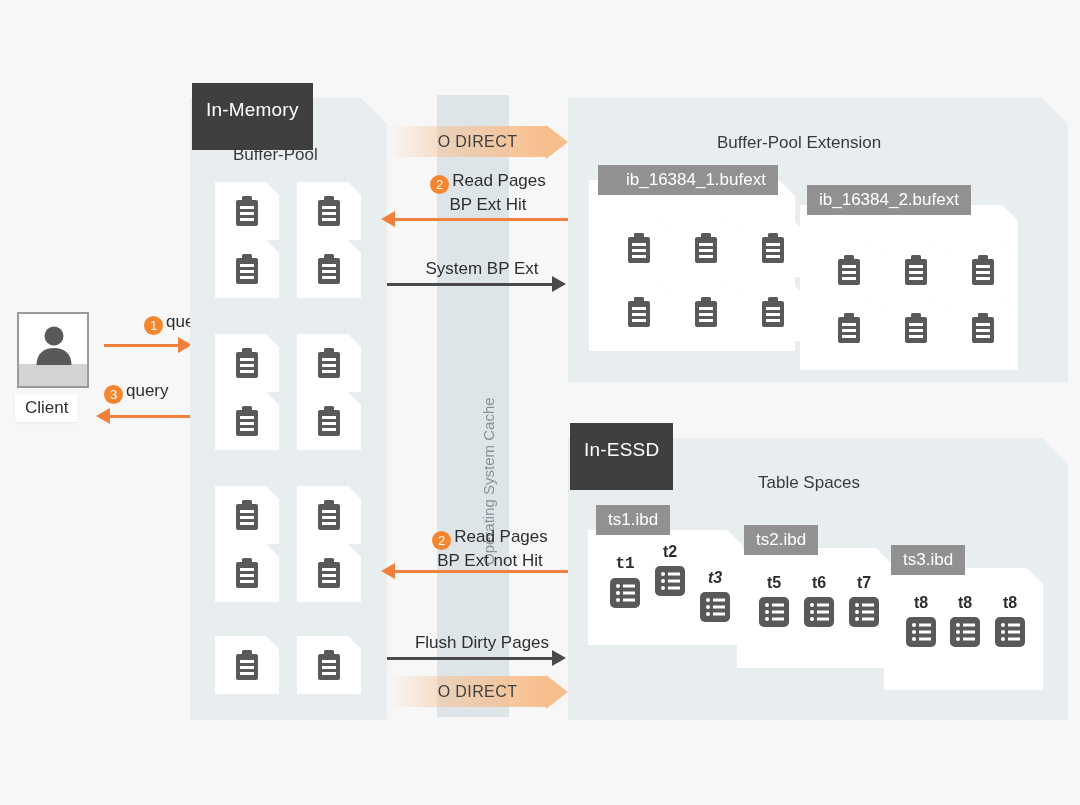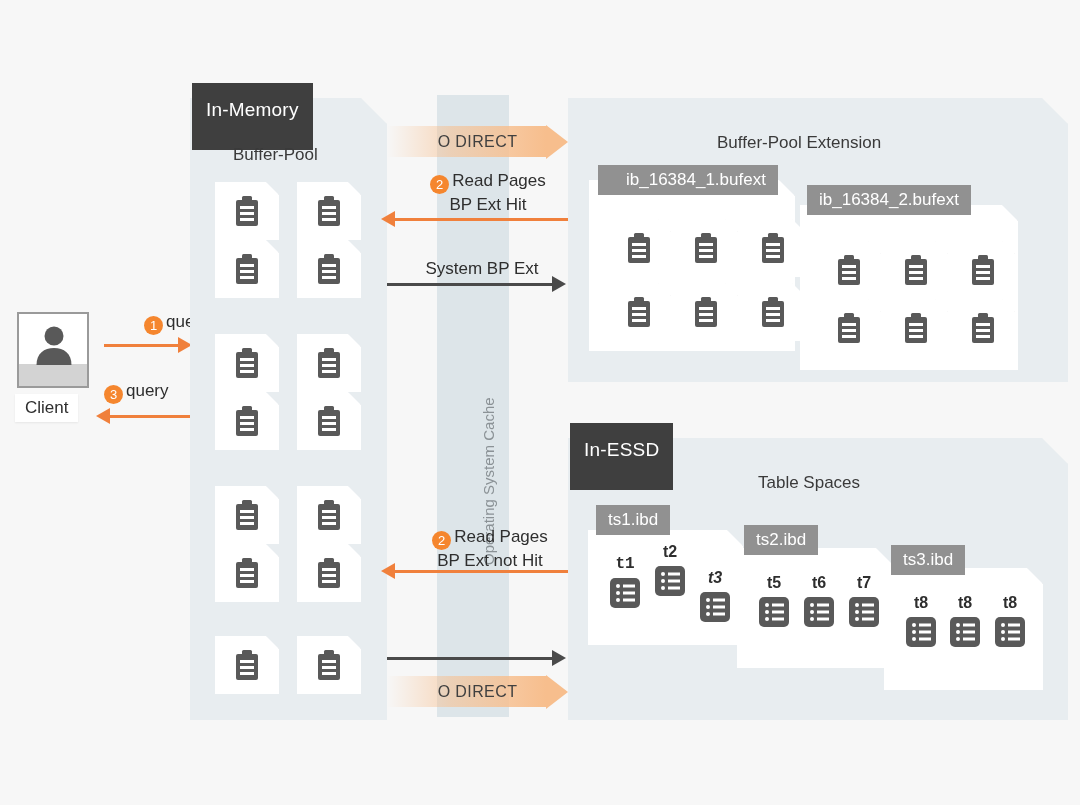--- a/index.html
+++ b/index.html
@@ -583,20 +583,21 @@
   <div class="arrow-line" style="left:387px;top:283px;width:167px;"></div>
   <div class="arrow-head right-dark" style="left:552px;top:276px;"></div>
 
   <div class="arrow-label" style="left:400px;top:526px;width:180px;">
     <span class="badge">2</span><span>Read Pages</span><br>
     <span>BP Ext not Hit</span>
   </div>
   <div class="arrow-line orange" style="left:395px;top:570px;width:173px;"></div>
   <div class="arrow-head left-orange" style="left:381px;top:563px;"></div>
 
+  <div class="arrow-label" style="left:398px;top:632px;width:168px;">Flush Dirty Pages</div>
   <div class="arrow-line" style="left:387px;top:657px;width:167px;"></div>
   <div class="arrow-head right-dark" style="left:552px;top:650px;"></div>
 
   <div class="odirect" style="left:387px;top:676px;width:181px;height:31px;">
     <div class="body" style="width:159px;"></div>
     <div class="tip" style="left:159px;"></div>
     <div class="od-label" style="padding-right:20px;">O DIRECT</div>
   </div>
 
 </div>

